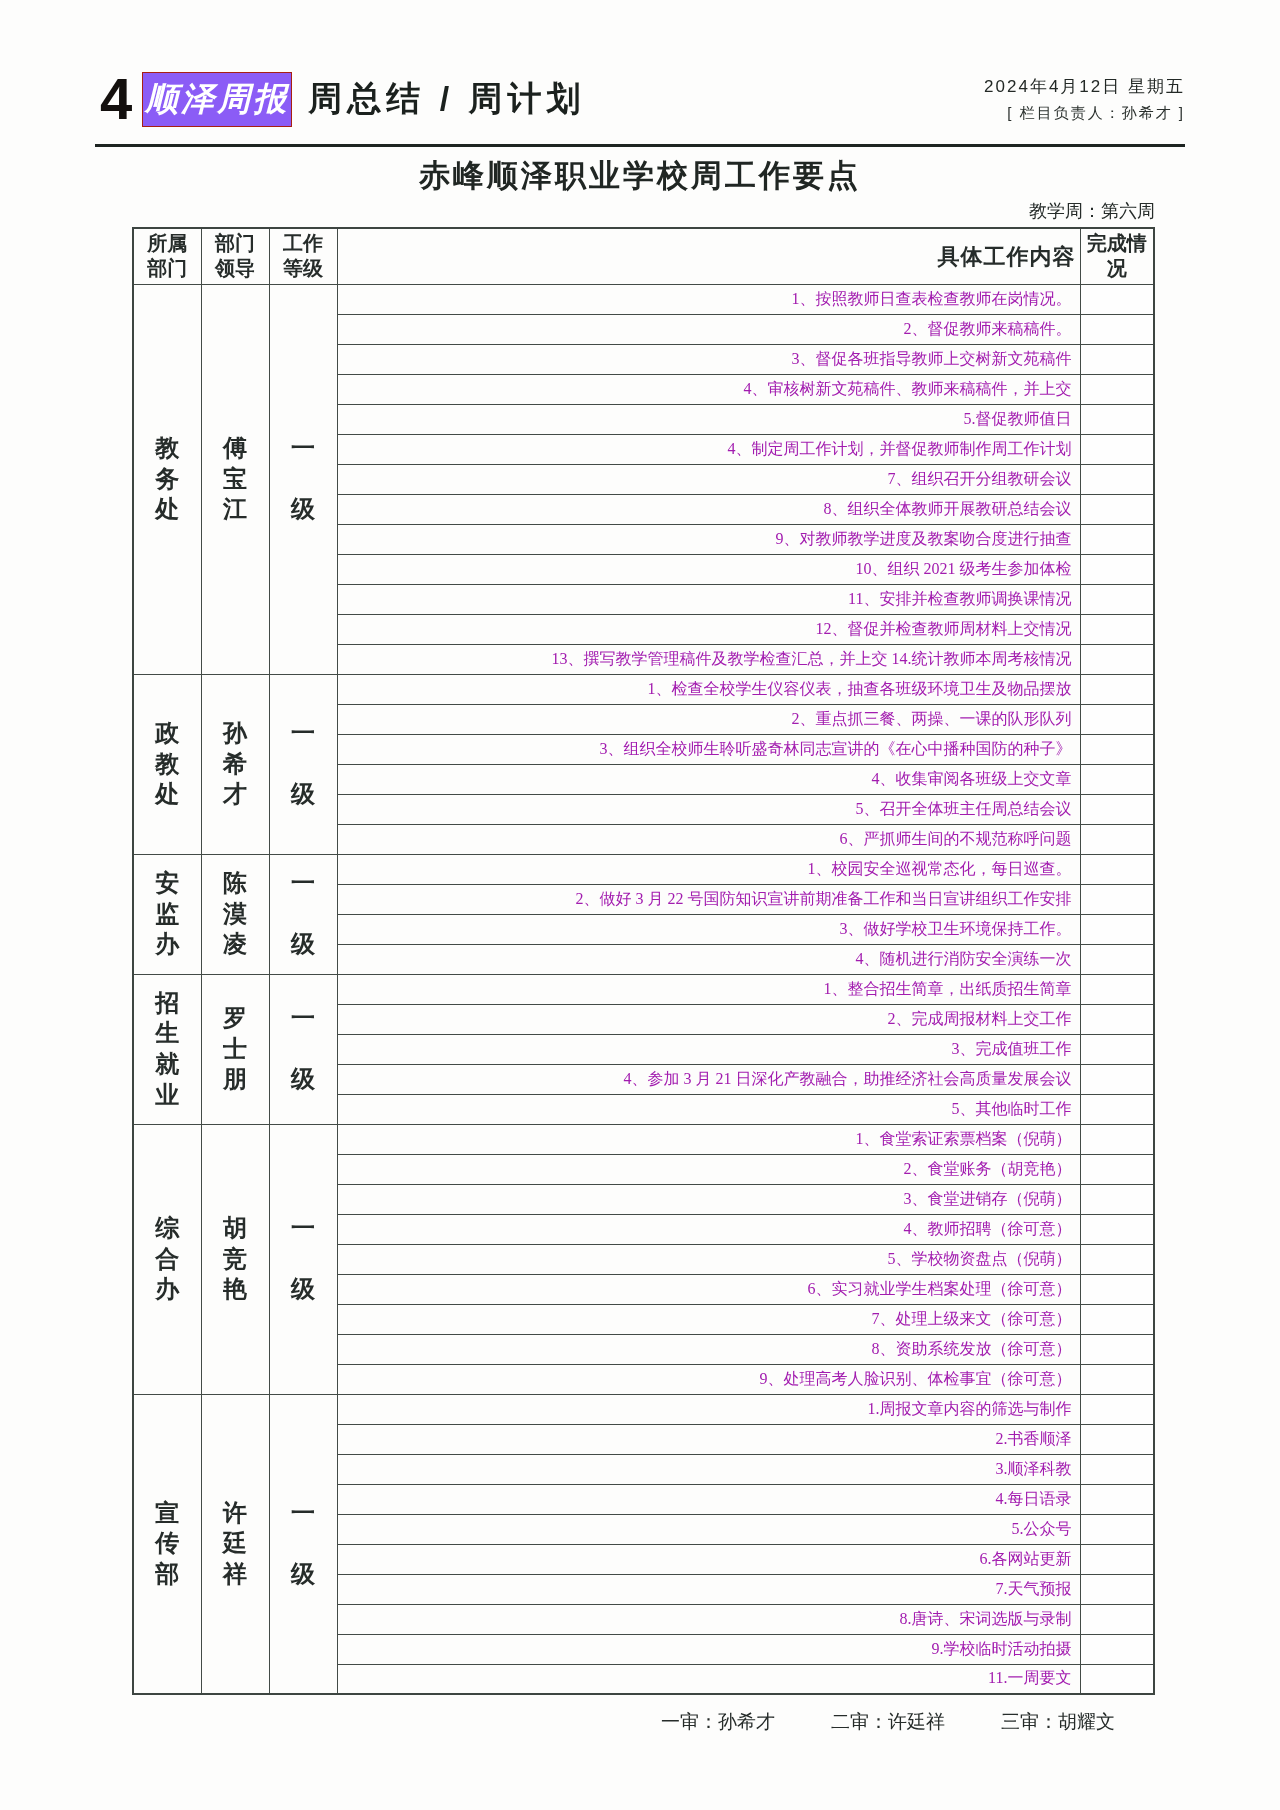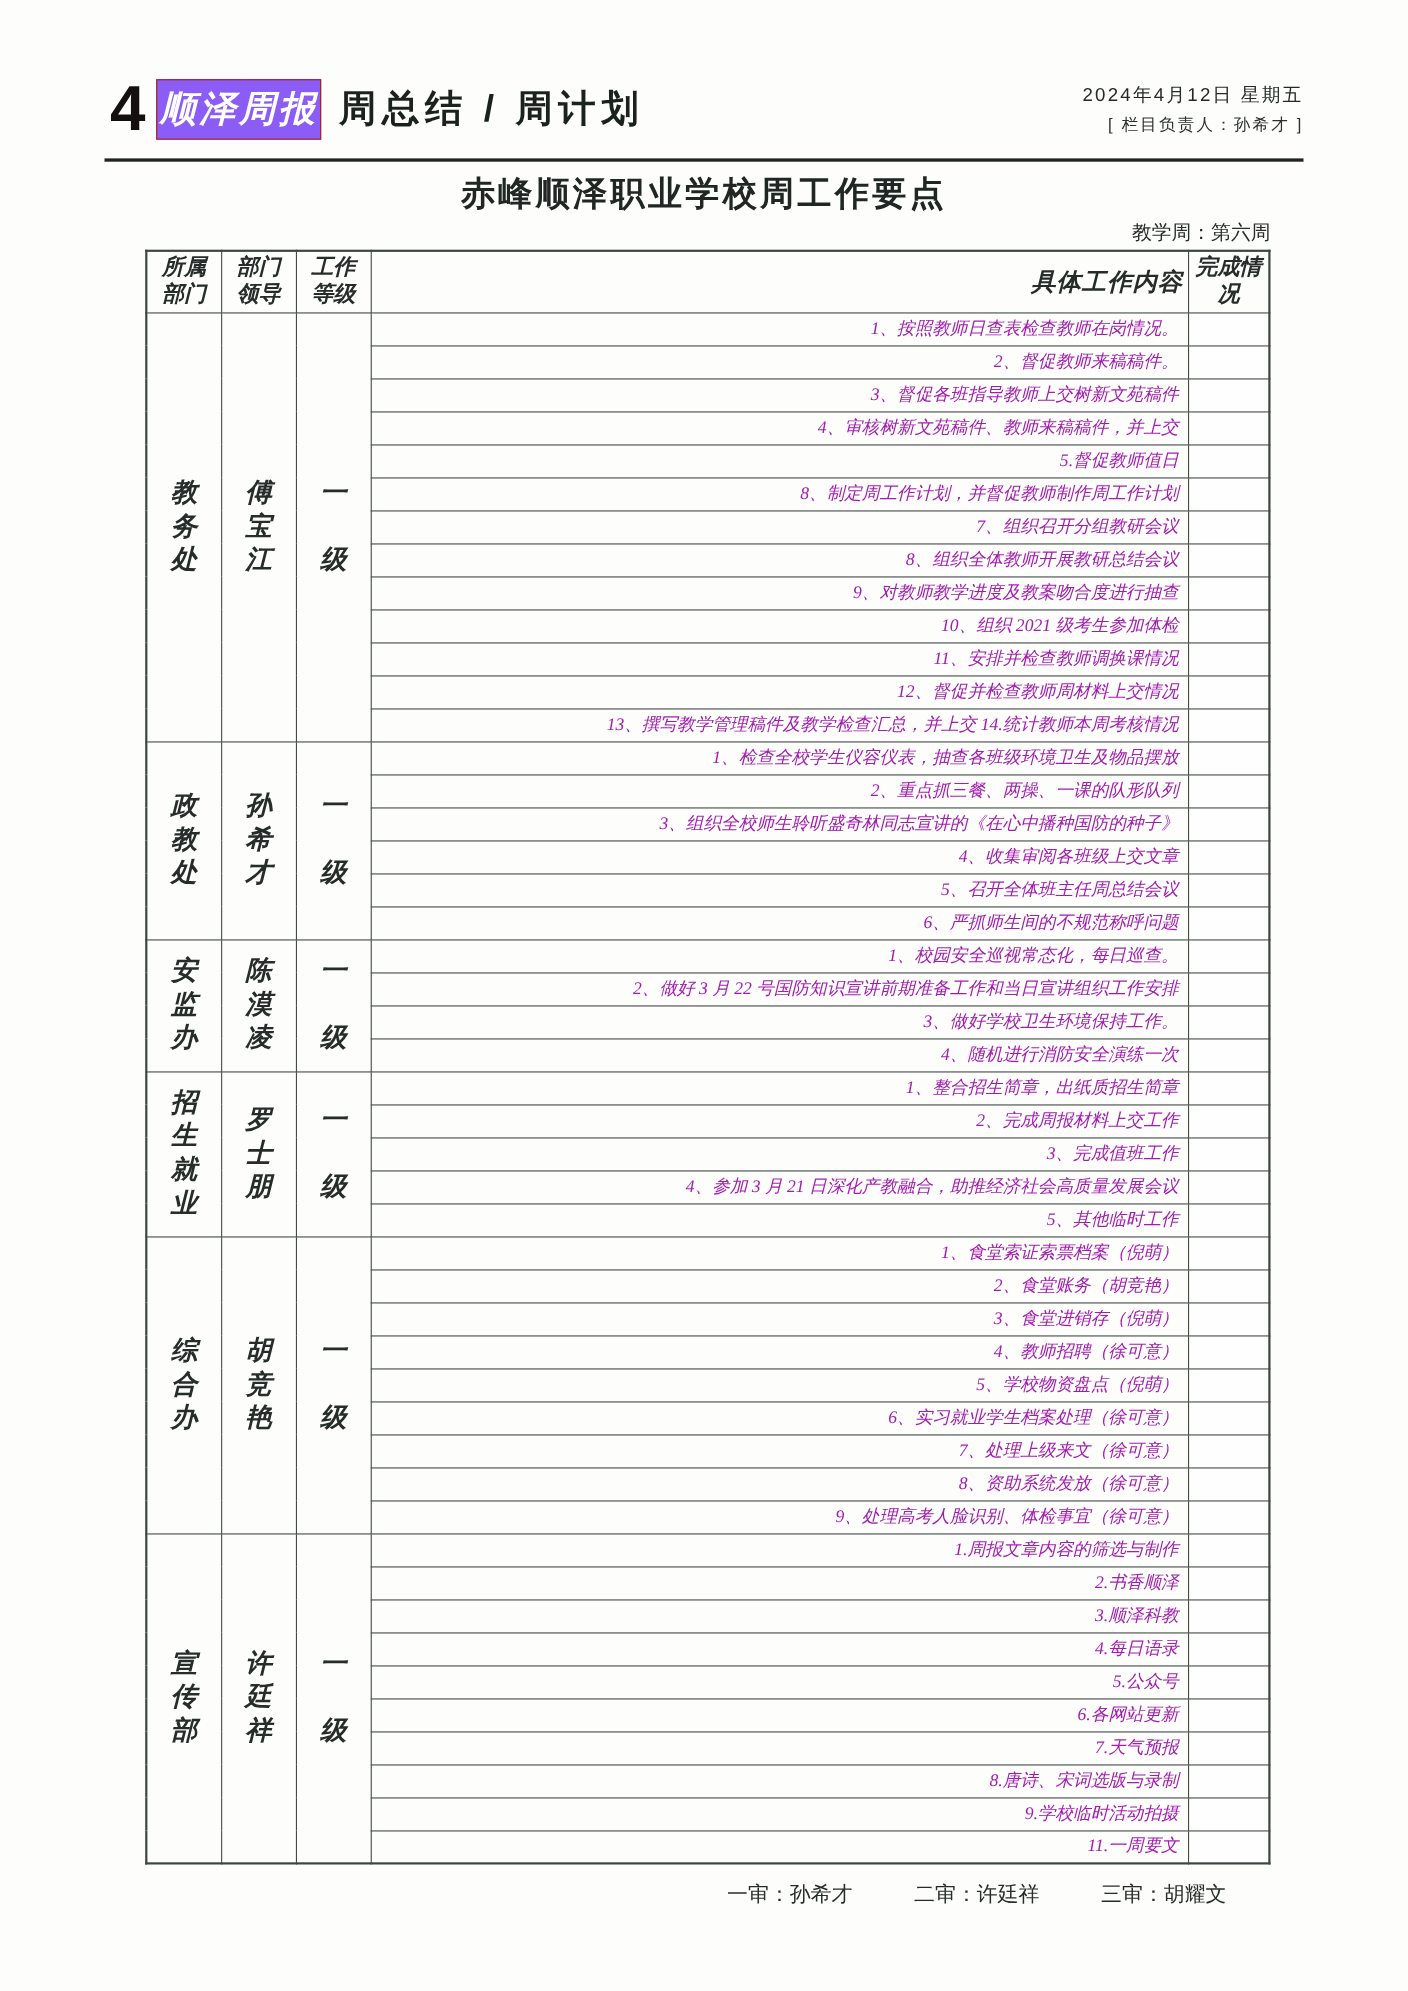--- a/index.html
+++ b/index.html
@@ -35,21 +35,21 @@
   .mh-date { font-size:17px; letter-spacing:2px; color:#232926; }
   .mh-editor { font-size:15px; letter-spacing:2px; color:#2a302d; margin-top:6px; }
   .rule { margin:16px 95px 0 95px; height:3px; background:#1d2421; }
   
   .doc-title {
     margin-top:8px; text-align:center;
     font-size:31px; font-weight:900; letter-spacing:3px; color:#202623;
   }
   .week-label { margin:2px 125px 4px 0; text-align:right; font-size:18px; color:#262c2a; }
   
-  .sheet { margin-left:132px; width:959px;font-style:italic; }
+  .sheet { margin-left:132px; width:959px; }
   table { border-collapse:collapse; table-layout:fixed; width:1023px; border:2px solid #3d4541; }
   th,td { border:1px solid #434b47; }
   thead tr { height:56px; }
   th {
     font-size:20px; font-weight:700; color:#20262
 3; padding:2px 4px; line-height:1.25;
   }
   th.content-head { font-size:22px; letter-spacing:1px;text-align:right; }
   tbody tr { height:30px; }
   td.vcell { vertical-align:middle; background:#fdfdfc; }
@@ -144,21 +144,21 @@
           </tr>
           <tr>
             <td class="content-cell">4、审核树新文苑稿件、教师来稿稿件，并上交</td>
             <td class="status-cell"></td>
           </tr>
           <tr>
             <td class="content-cell">5.督促教师值日</td>
             <td class="status-cell"></td>
           </tr>
           <tr>
-            <td class="content-cell">8、制定周工作计划，并督促教师制作周工作计划</td>
+            <td class="content-cell">4、制定周工作计划，并督促教师制作周工作计划</td>
             <td class="status-cell"></td>
           </tr>
           <tr>
             <td class="content-cell">7、组织召开分组教研会议</td>
             <td class="status-cell"></td>
           </tr>
           <tr>
             <td class="content-cell">8、组织全体教师开展教研总结会议</td>
             <td class="status-cell"></td>
           </tr>

